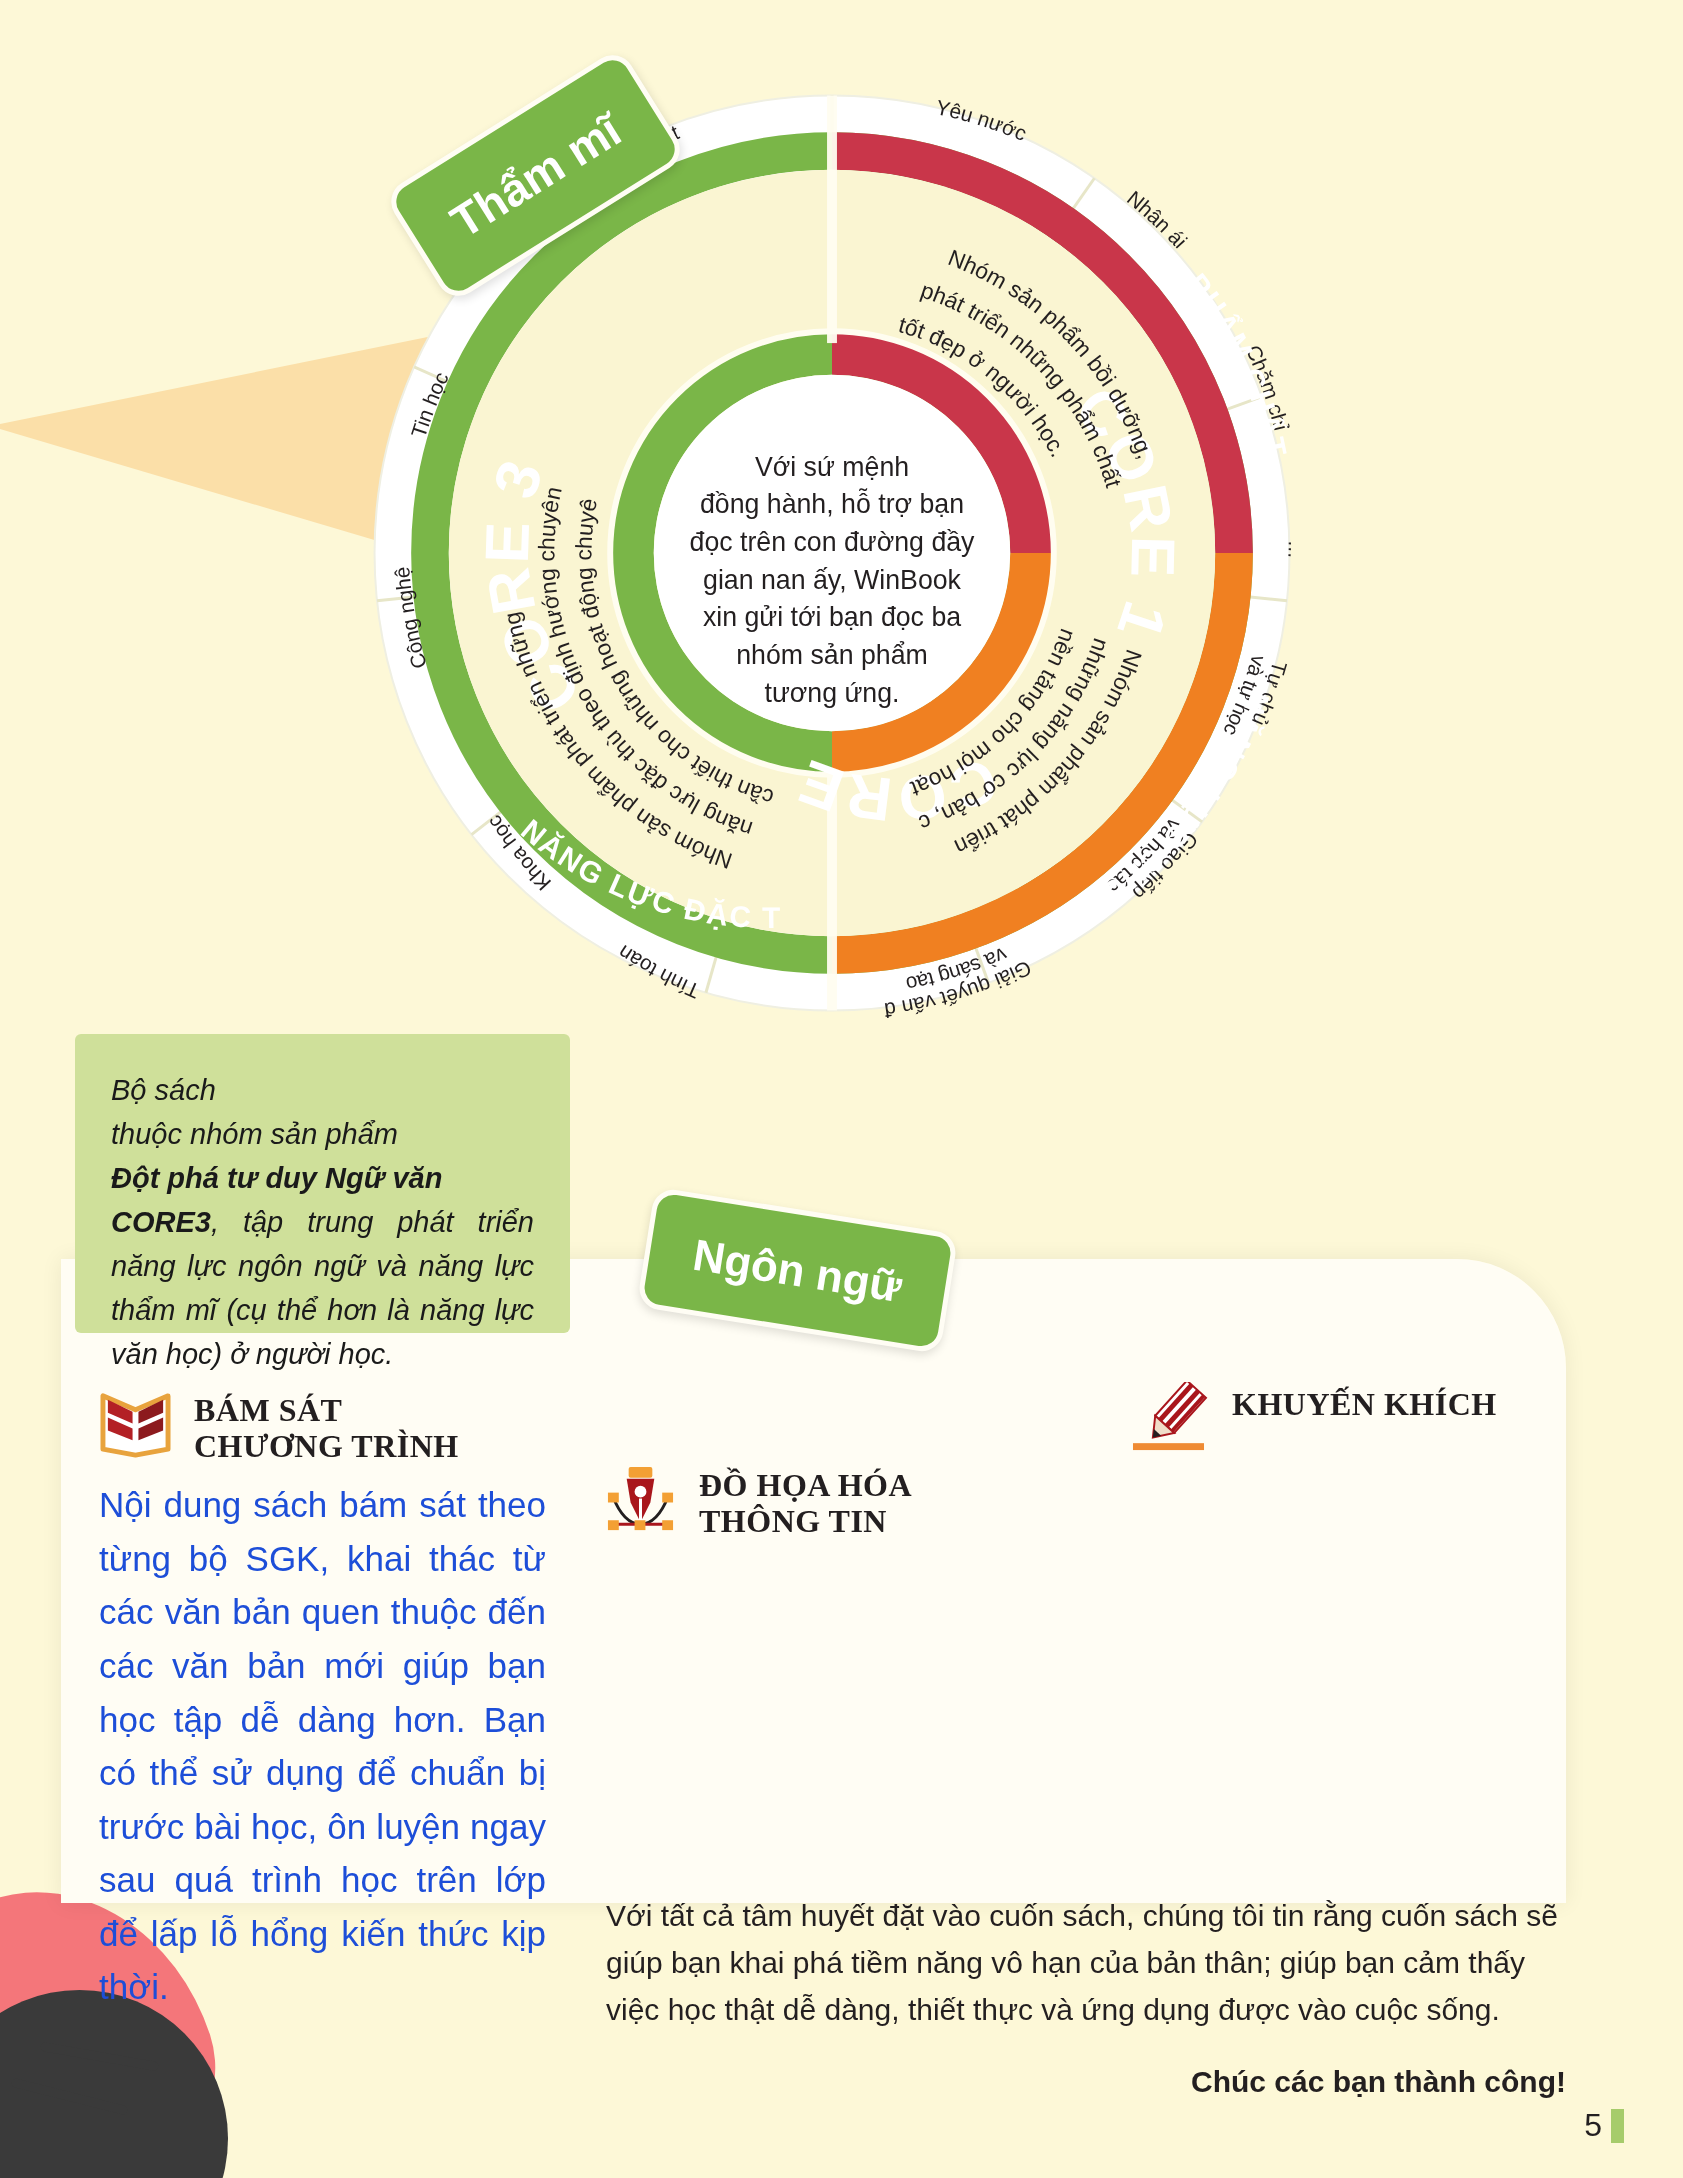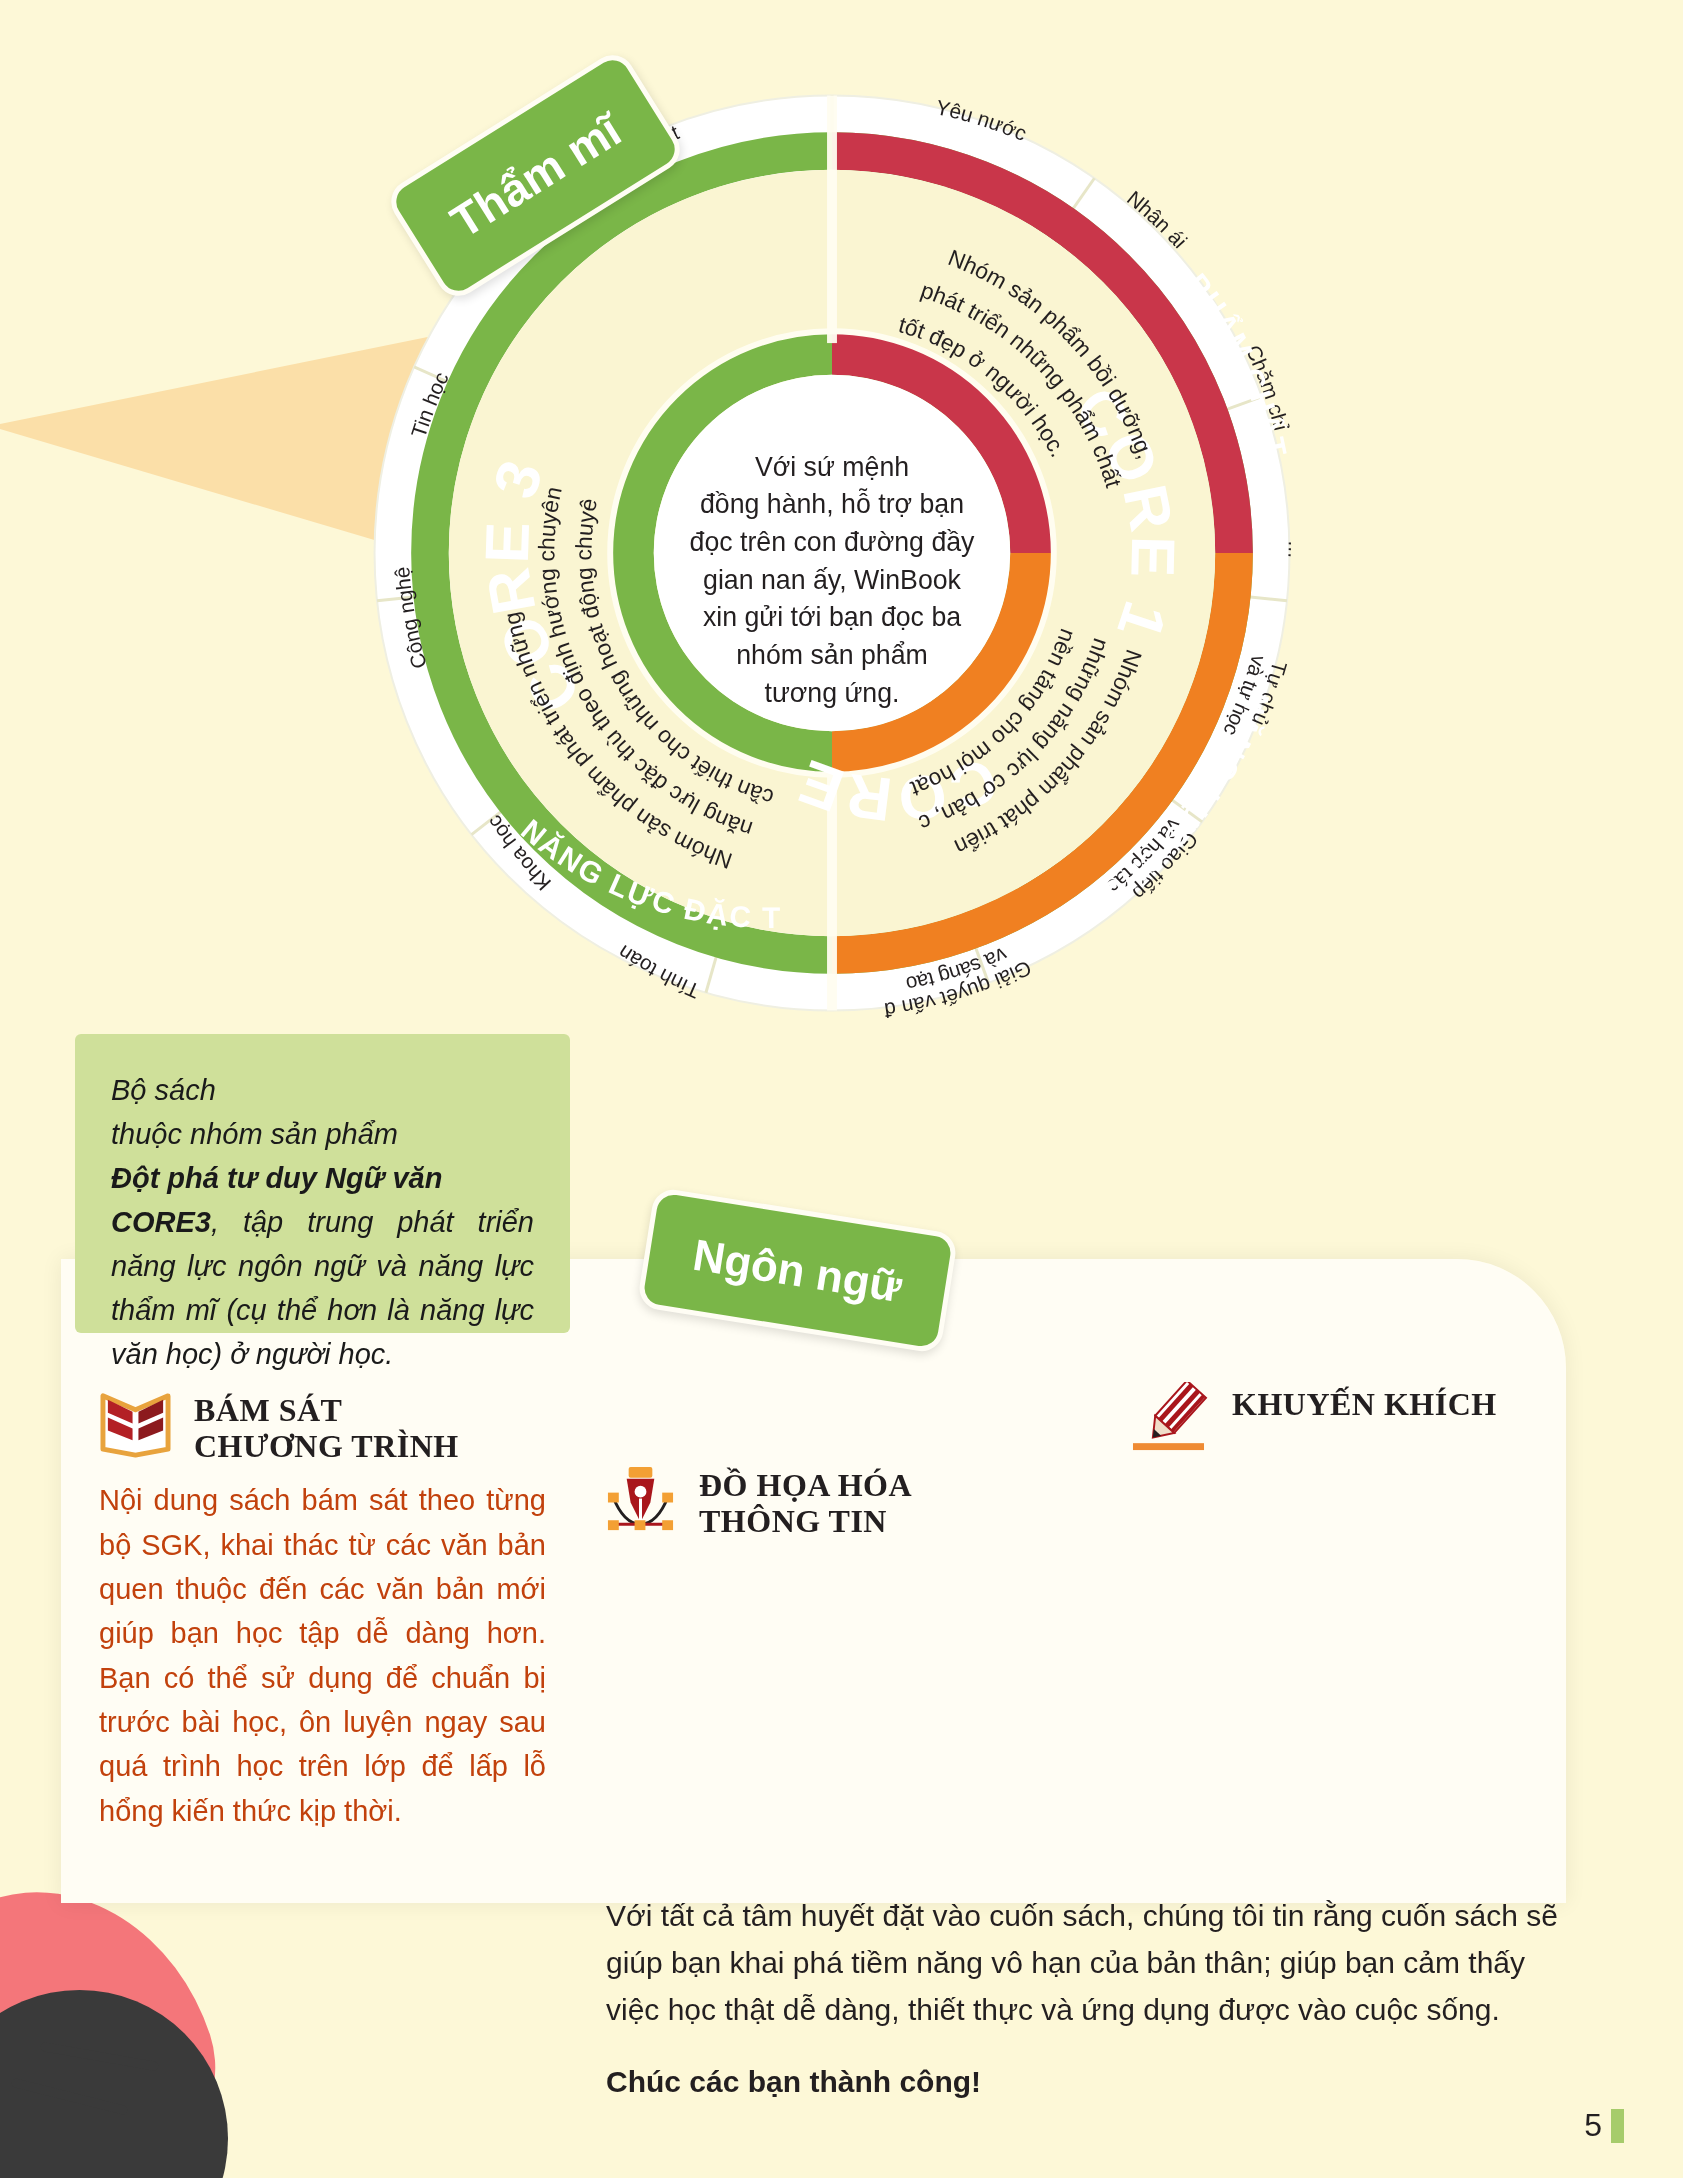--- a/index.html
+++ b/index.html
@@ -74,36 +74,36 @@
   .greenbox b{font-style:italic;font-weight:bold;}
 
   
   .feat{position:absolute;z-index:10;}
   .feat-head{display:flex;align-items:flex-start;gap:22px;margin-bottom:14px;}
   .feat-title{
     font-family:"Liberation Serif",serif;font-weight:bold;font-size:32px;line-height:1.13;
     letter-spacing:0.5px;color:#231f20;padding-top:4px;
   }
   .feat-body{
-    font-size:29px;line-height:1.53;text-align:justify;color:#c2410c;
+    font-size:35px;line-height:1.53;text-align:justify;color:#1d4ed8;
   }
   .f1{left:99px;top:1388px;width:447px;}
   .f2{left:604px;top:1463px;width:447px;}
   .f3{left:1107px;top:1382px;width:447px;margin-left:20px;}
 
   .icon-book{width:73px;height:71px;flex:0 0 73px;}
   .icon-pen{width:73px;height:77px;flex:0 0 73px;}
   .icon-pencil{width:83px;height:73px;flex:0 0 83px;}
 
   
   .closing{
     position:absolute;left:606px;top:1893px;width:960px;z-index:11;
     font-size:30px;line-height:1.56;color:#231f20;
   }
-  .closing .wish{font-weight:bold;text-align:left;margin-top:26px;}
+  .closing .wish{font-weight:bold;text-align:right;margin-top:26px;}
   .pagenum{
     position:absolute;right:59px;bottom:34px;z-index:12;
     display:flex;align-items:center;gap:9px;font-size:32px;color:#231f20;
   }
   .pagebar{width:13px;height:34px;background:#a6cc6b;display:block;}
 </style>
 </head>
 <body>
 
 <div class="page">

